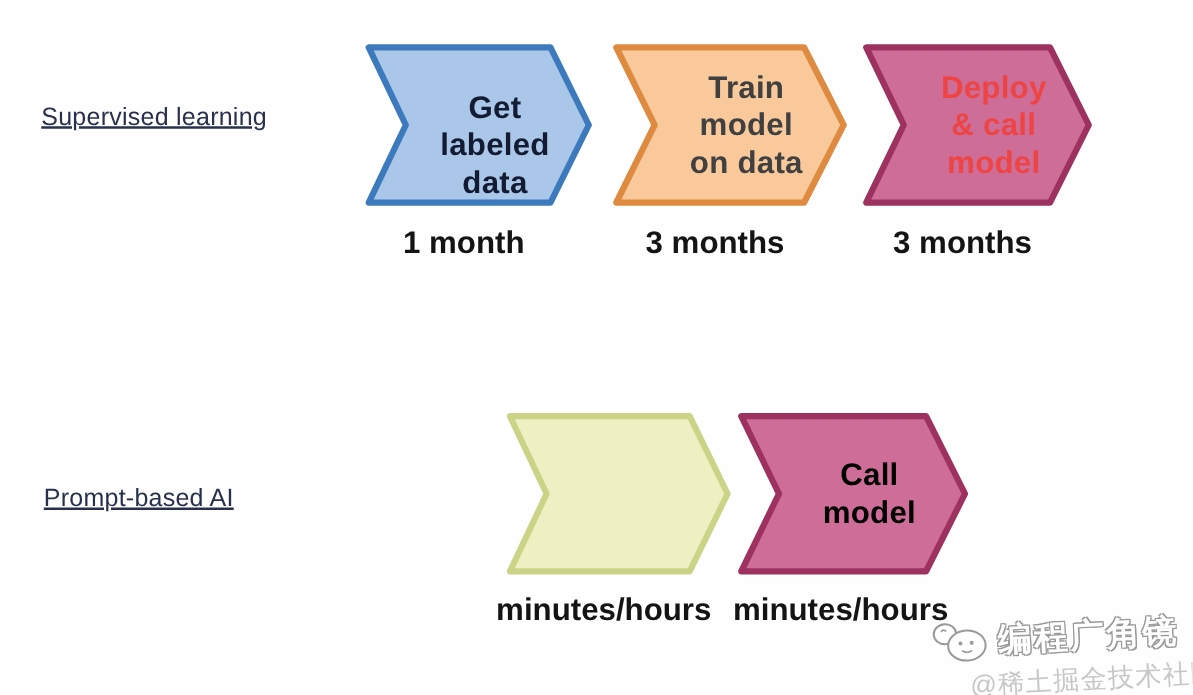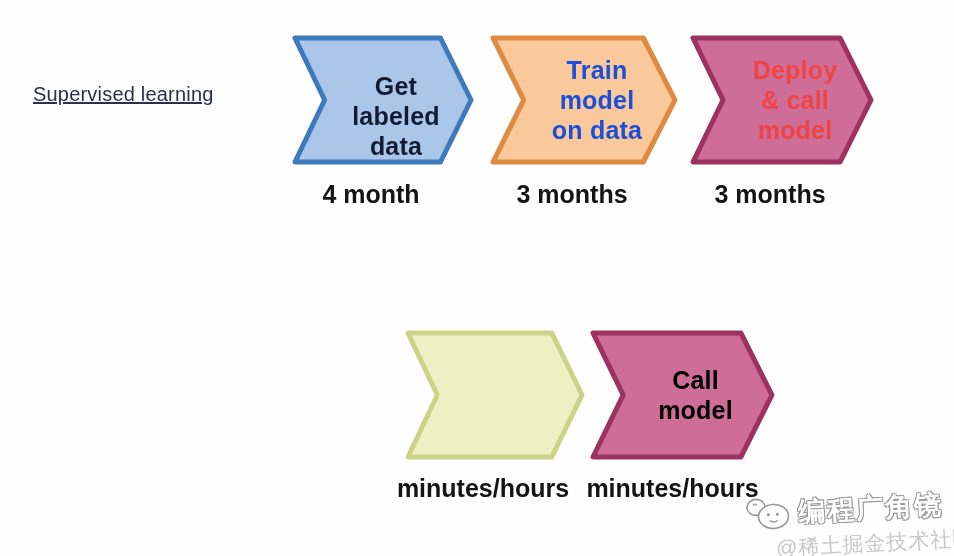--- a/index.html
+++ b/index.html
@@ -81,35 +81,36 @@
     white-space: nowrap;
   }
 </style>
 </head>
 <body>
 
 <div id="canvas">
 
   <div class="row-label" id="row1-label" style="color: rgb(40, 48, 78);">Supervised learning</div>
 
+  <div class="row-label" id="row2-label" style="color: rgb(40, 48, 78);">Prompt-based AI</div>
 
   <div class="chevron" id="chev-r1s1">
     <svg viewBox="0 0 184 132" preserveAspectRatio="none">
       <polygon points="3,3 150,3 181,66 150,129 3,129 33,66" stroke-width="5" stroke-linejoin="round" fill="#aac6e9" stroke="#3d79bd"></polygon>
     </svg>
     <div class="chev-label" style="color: rgb(19, 27, 51); margin-top: 32px;">Get
 labeled
 data</div>
   </div>
 
   <div class="chevron" id="chev-r1s2">
     <svg viewBox="0 0 184 132" preserveAspectRatio="none">
       <polygon points="3,3 150,3 181,66 150,129 3,129 33,66" stroke-width="5" stroke-linejoin="round" fill="#f9c99c" stroke="#de8b41"></polygon>
     </svg>
-    <div class="chev-label" style="color: #1d4ed8;">Train
+    <div class="chev-label" style="color: #404040;">Train
 model
 on data</div>
   </div>
 
   <div class="chevron" id="chev-r1s3">
     <svg viewBox="0 0 184 132" preserveAspectRatio="none">
       <polygon points="3,3 150,3 181,66 150,129 3,129 33,66" stroke-width="5" stroke-linejoin="round" fill="#cd6d98" stroke="#9d3160"></polygon>
     </svg>
     <div class="chev-label" style="color: #ef4444;">Deploy
 &amp; call
@@ -123,21 +124,21 @@
   </div>
 
   <div class="chevron" id="chev-r2s2">
     <svg viewBox="0 0 184 132" preserveAspectRatio="none">
       <polygon points="3,3 150,3 181,66 150,129 3,129 33,66" stroke-width="5" stroke-linejoin="round" fill="#cd6d98" stroke="#9d3160"></polygon>
     </svg>
     <div class="chev-label" style="color: #000000;">Call
 model</div>
   </div>
 
-  <div class="duration" id="dur-r1s1" style="color: rgb(20, 20, 20);">4 month</div>
+  <div class="duration" id="dur-r1s1" style="color: rgb(20, 20, 20);">1 month</div>
   <div class="duration" id="dur-r1s2" style="color: rgb(20, 20, 20);">3 months</div>
   <div class="duration" id="dur-r1s3" style="color: rgb(20, 20, 20);">3 months</div>
   <div class="duration" id="dur-r2s1" style="color: rgb(20, 20, 20);">minutes/hours</div>
   <div class="duration" id="dur-r2s2" style="color: rgb(20, 20, 20);">minutes/hours</div>
 
   <div class="watermark">
     <div class="wm-brand-row">
       <svg width="48" height="38" viewBox="0 0 48 38">
         <ellipse cx="12" cy="12" rx="9" ry="8" fill="#ffffff" stroke="#9a9a9a" stroke-width="1.6"></ellipse>
         <path d="M9 10 q2 -2.5 4 0" fill="none" stroke="#9a9a9a" stroke-width="1.4"></path>

